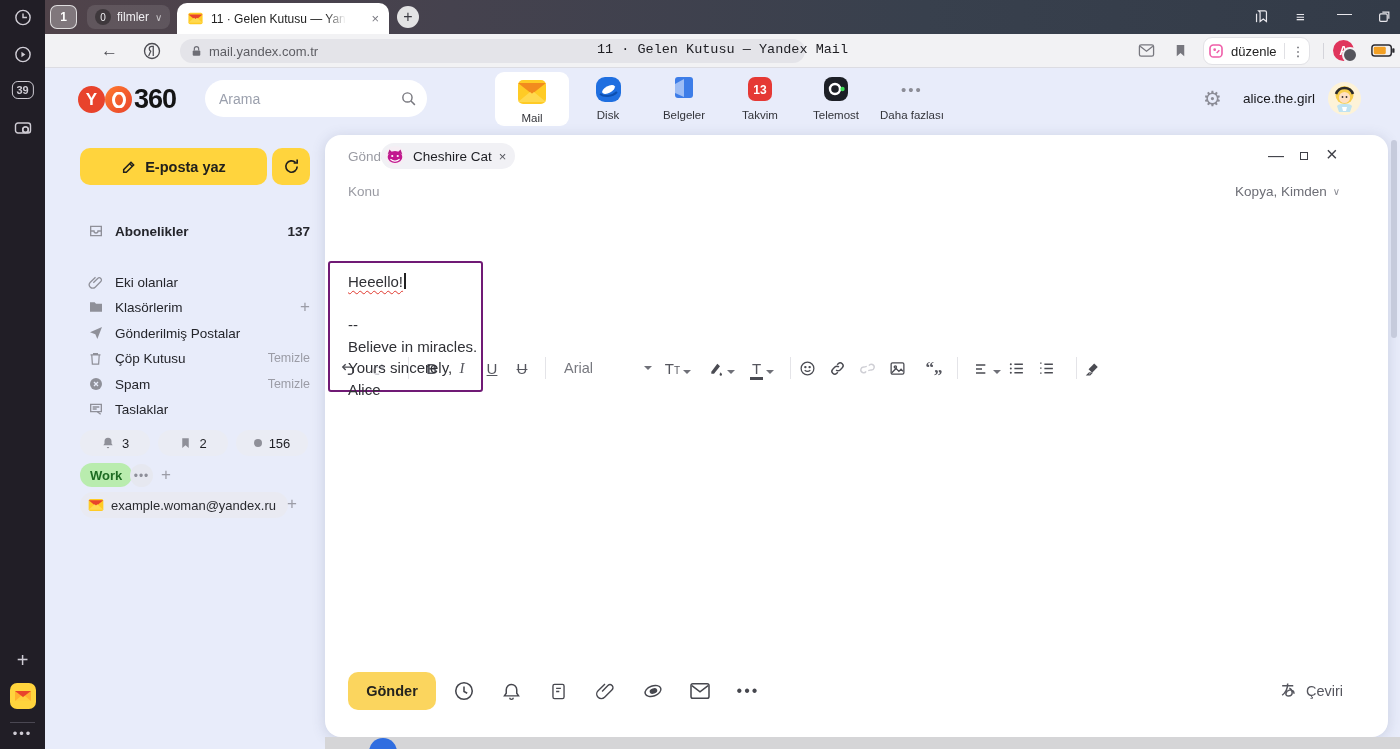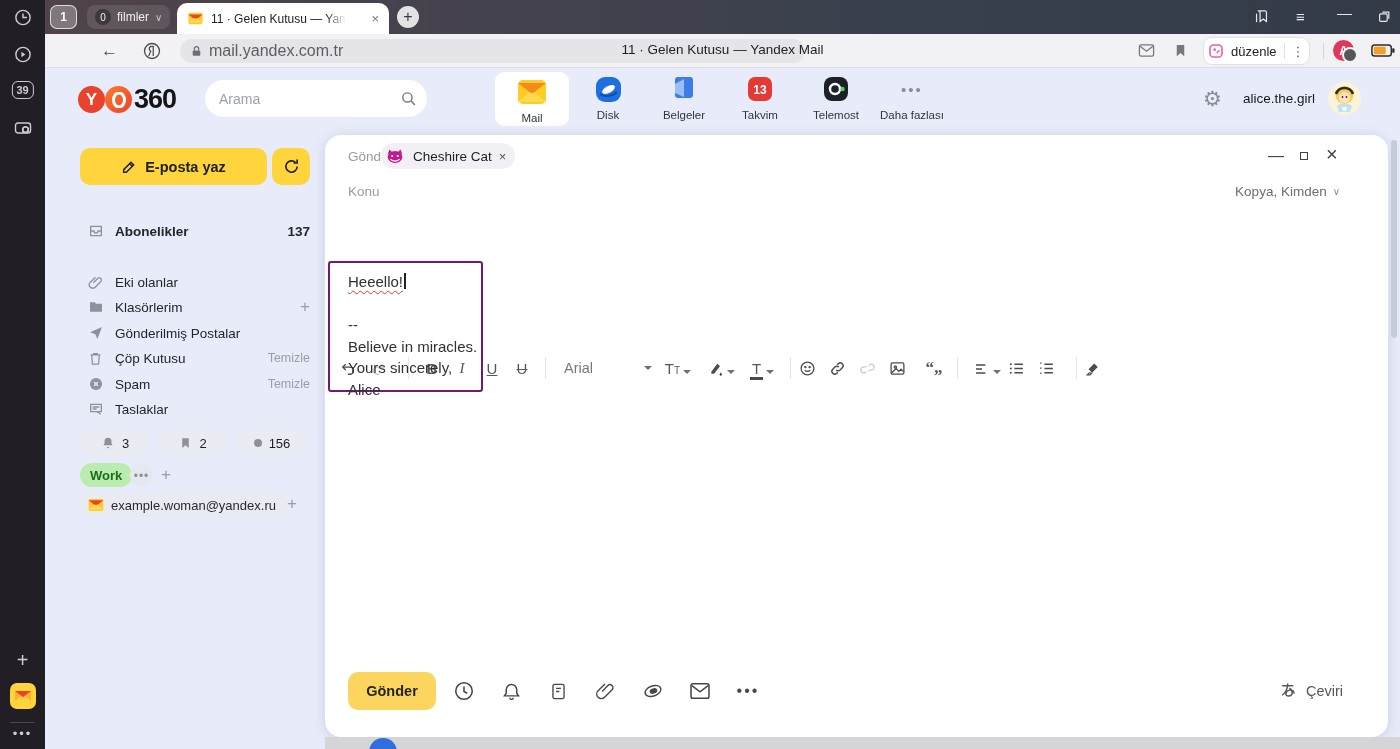--- a/index.html
+++ b/index.html
@@ -29,22 +29,22 @@
     max-width:150px; -webkit-mask-image:linear-gradient(90deg,#000 85%,transparent); mask-image:linear-gradient(90deg,#000 85%,transparent); }
   .newtab-btn { left:352px; top:6px; width:22px; height:22px; border-radius:50%;
     background:rgba(255,255,255,.85); color:#3a3a42; font-size:16px; display:flex;
     align-items:center; justify-content:center; }
   .winctl { color:#e8e7ec; font-size:15px; top:8px; }
   #nav-bar { left:45px; top:34px; width:1355px; height:34px; background:#f2f2f4;
     border-bottom:1px solid #dcdce2; }
   .nav-ic { color:#4c4c52; }
   .url-pill { left:135px; top:5px; width:625px; height:24px; background:#e4e4e9;
     border-radius:12px; padding:0 10px; gap:6px; }
-  .url-text { font-size:16px; color:#5d5d63; }
-  .page-title { top:8px; left:0; width:1355px; text-align:center; font-size:13.5px; color:#1d1d22; pointer-events:none; }
+  .url-text { font-size:13px; color:#5d5d63; }
+  .page-title { top:8px; left:0; width:1355px; text-align:center; font-size:13.5px; color:#1d1d22; pointer-events:none;font-family:Liberation Mono, monospace; }
   .edit-pill { left:1158px; top:3px; height:28px; background:#fff; border:1px solid #e2e2e6;
     border-radius:9px; padding:0 4px; gap:7px; }
   .edit-pill .lbl { font-size:13px; color:#222; }
   .edit-pill .vsep { width:1px; height:16px; background:#e0e0e4; }
   .ext-badge { left:1288px; top:6px; width:21px; height:21px; border-radius:50%; background:#e0355c;
     color:#fff; font-weight:700; font-size:12px; display:flex; align-items:center; justify-content:center; }
   .ext-badge:after { content:""; position:absolute; right:-4px; bottom:-2px; width:12px; height:12px;
     border-radius:50%; background:#55555c; border:2px solid #f2f2f4; }
 
   

